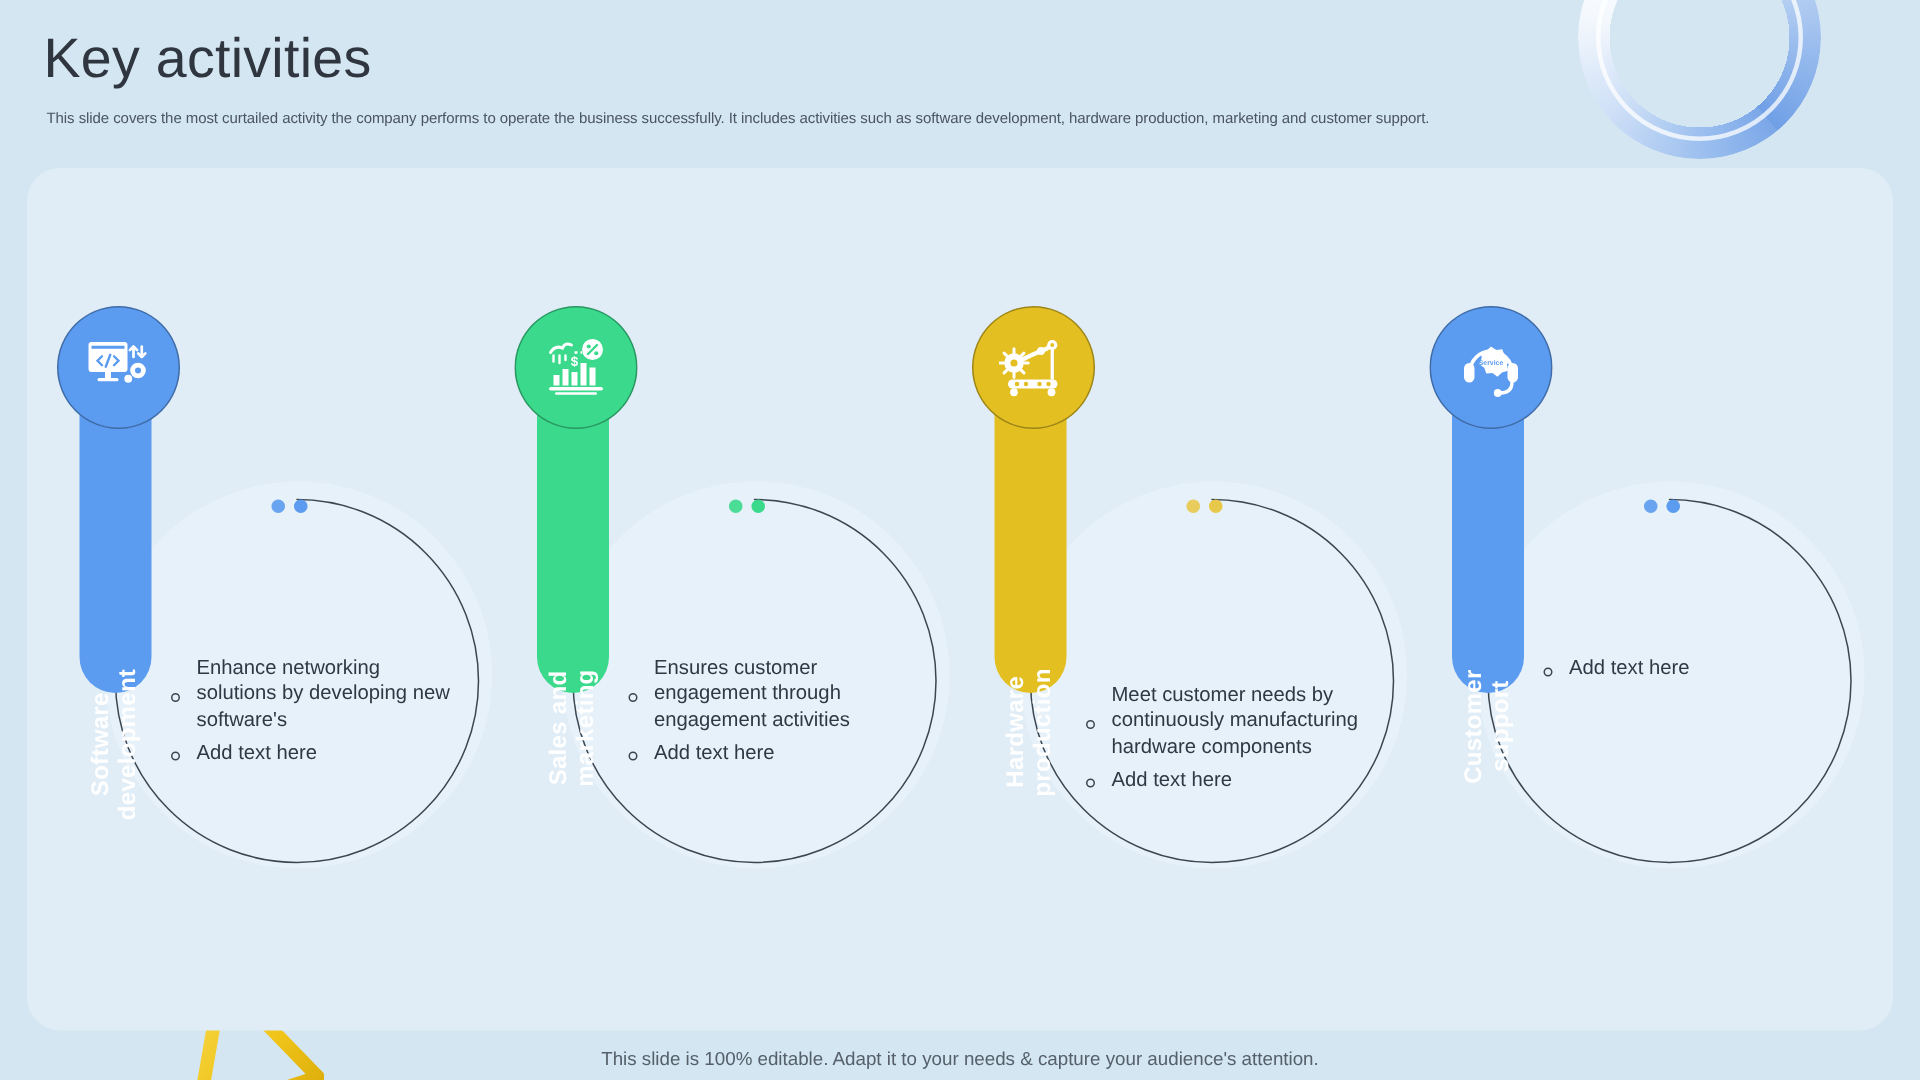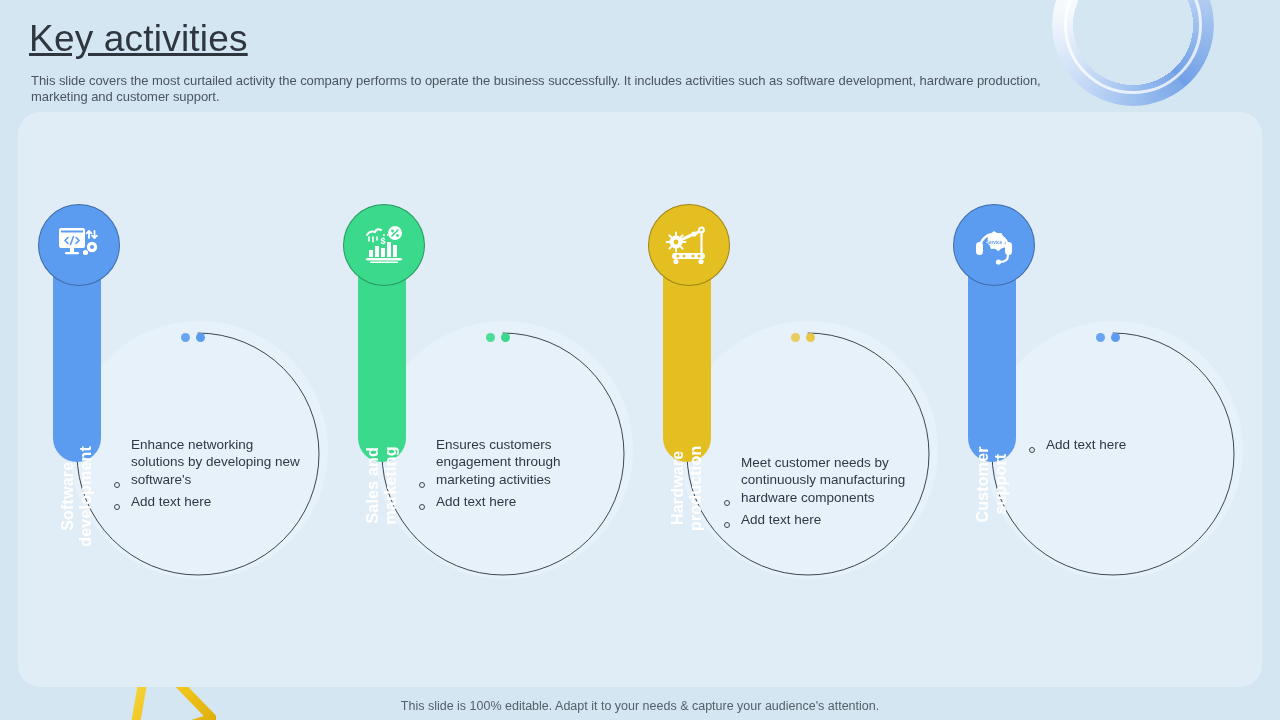--- a/index.html
+++ b/index.html
@@ -58,25 +58,24 @@
 
   
   #header { position: absolute; left: 29px; top: 18px; width: 1060px; }
   #page-title {
     font-size: 37px;
     font-weight: 400;
     color: #2f3640;
     letter-spacing: 0.2px;
     margin: 0;
     line-height: 1.15;
-    text-decoration: underline;
   }
   #page-subtitle {
     margin: 12px 0 0 2px;
-    font-size: 13px;
+    font-size: 10px;
     color: #4a5560;
     line-height: 1.3;
     letter-spacing: -0.05px;
   }
 
   
   #panel {
     position: absolute;
     left: 18px;
     top: 112px;
@@ -127,21 +126,21 @@
     align-items: center;
     justify-content: center;
   }
   .badge svg { display: block; }
 
   .dot { position: absolute; width: 9px; height: 9px; border-radius: 50%; }
 
   .bullets { position: absolute; }
   .bullet-row {
     display: flex;
-    align-items: flex-end;
+    align-items: center;
     margin-bottom: 5px;
   }
   .bullet-marker {
     flex: 0 0 auto;
     width: 6px;
     height: 6px;
     border: 1px solid #3c4650;
     border-radius: 50%;
     box-sizing: border-box;
     margin: 6px 11px 0 0;
@@ -249,21 +248,21 @@
           <rect x="20" y="26" width="4" height="9" fill="#fff"></rect>
           <rect x="26" y="20" width="4" height="15" fill="#fff"></rect>
           <rect x="32" y="23" width="4" height="12" fill="#fff"></rect>
           <rect x="5" y="36" width="36" height="2.4" rx="1.2" fill="#fff"></rect>
           <rect x="9" y="39.5" width="28" height="1.6" rx="0.8" fill="#fff"></rect>
         </svg>
       </div>
       <div class="bullets" style="left: 419px; top: 436px; width: 196px;">
         <div class="bullet-row">
           <span class="bullet-marker"></span>
-          <span class="bullet-text">Ensures customers engagement through marketing activities</span>
+          <span class="bullet-text">Ensures customer engagement through engagement activities</span>
         </div>
         <div class="bullet-row">
           <span class="bullet-marker"></span>
           <span class="bullet-text">Add text here</span>
         </div>
       </div>
     </div>
     <div class="column" style="left: 0px;">
       <div class="circle-backdrop" style="left: 680px; top: 321px; width: 258px; height: 258px; background: rgb(231, 241, 249);"></div>
       <svg class="arc-svg" width="250" height="250" style="left: 682px; top: 329px;">

